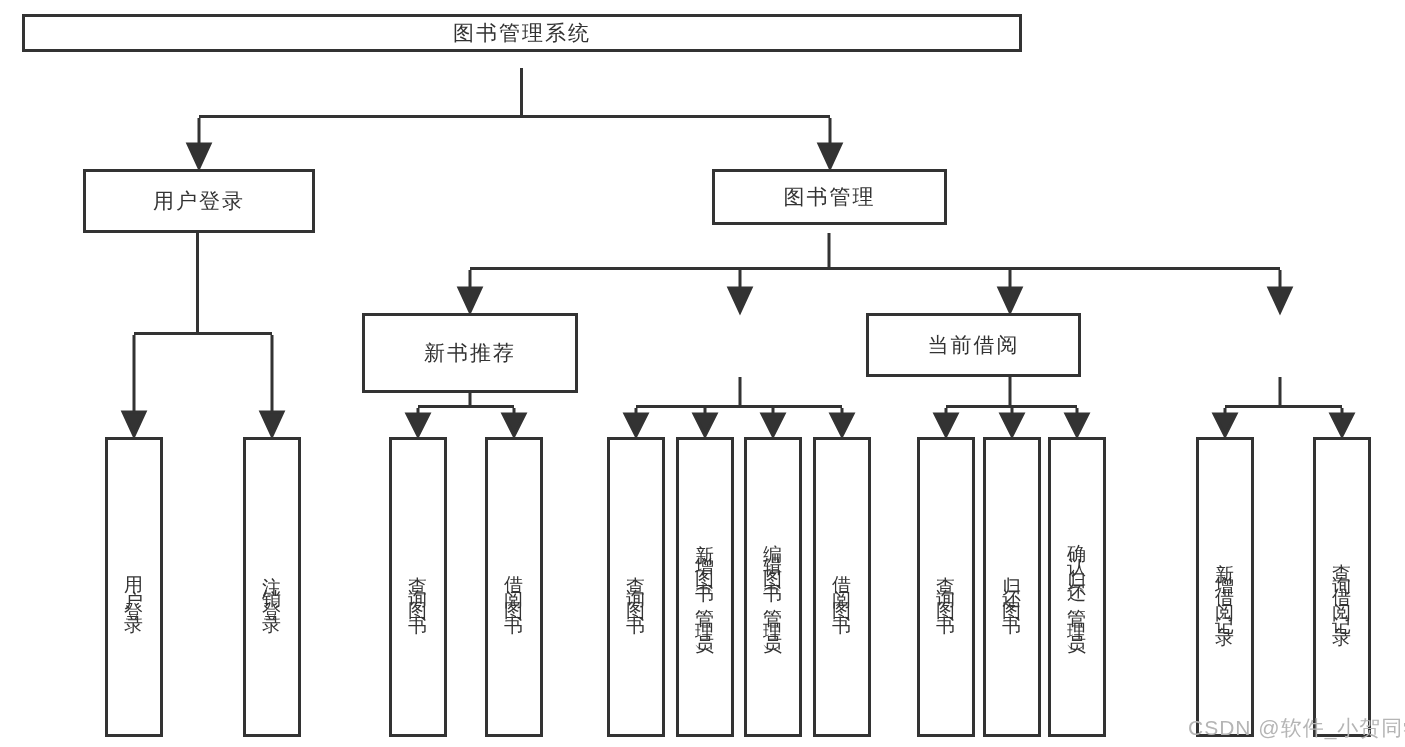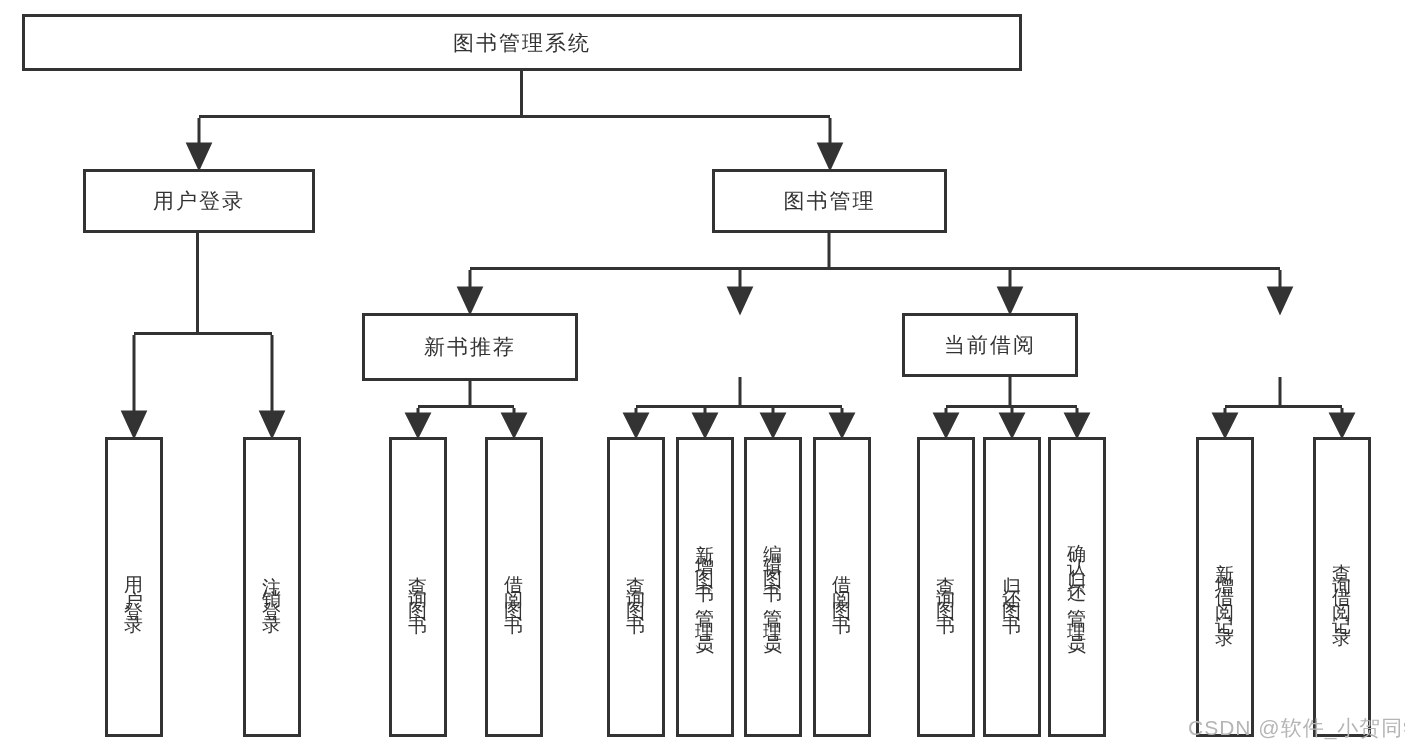--- a/index.html
+++ b/index.html
@@ -87,35 +87,35 @@
       <polygon points="1001,414 1023,414 1012,436"></polygon>
       <polygon points="1066,414 1088,414 1077,436"></polygon>
     </g>
     <g stroke="#333333" stroke-width="3" fill="#333333">
       <path d="M1280,377 V408 M1225,406.5 H1342 M1225,408 V416 M1342,408 V416" fill="none"></path>
       <polygon points="1214,414 1236,414 1225,436"></polygon>
       <polygon points="1331,414 1353,414 1342,436"></polygon>
     </g>
   </svg>
 
-  <div class="box hbox" style="left:22px; top:14px; width:1000px; height:57px;text-align:right;">
+  <div class="box hbox" style="left:22px; top:14px; width:1000px; height:38px;text-align:right;">
     <span>图书管理系统</span>
   </div>
 
   <div class="box hbox" style="left:83px; top:169px; width:232px; height:64px;">
     <span>用户登录</span>
   </div>
-  <div class="box hbox" style="left:712px; top:169px; width:235px; height:64px;justify-content:center;">
+  <div class="box hbox" style="left:712px; top:169px; width:235px; height:56px;justify-content:center;">
     <span>图书管理</span>
   </div>
 
-  <div class="box hbox" style="left:362px; top:313px; width:216px; height:68px;">
+  <div class="box hbox" style="left:362px; top:313px; width:216px; height:80px;">
     <span>新书推荐</span>
   </div>
-  <div class="box hbox" style="left:902px; top:313px; width:176px; height:64px;">
+  <div class="box hbox" style="left:866px; top:313px; width:215px; height:64px;">
     <span>当前借阅</span>
   </div>
 
   <div class="box leaf" style="left:105px;">
     <span>用户登录</span>
   </div>
   <div class="box leaf" style="left:243px;">
     <span>注销登录</span>
   </div>
 

